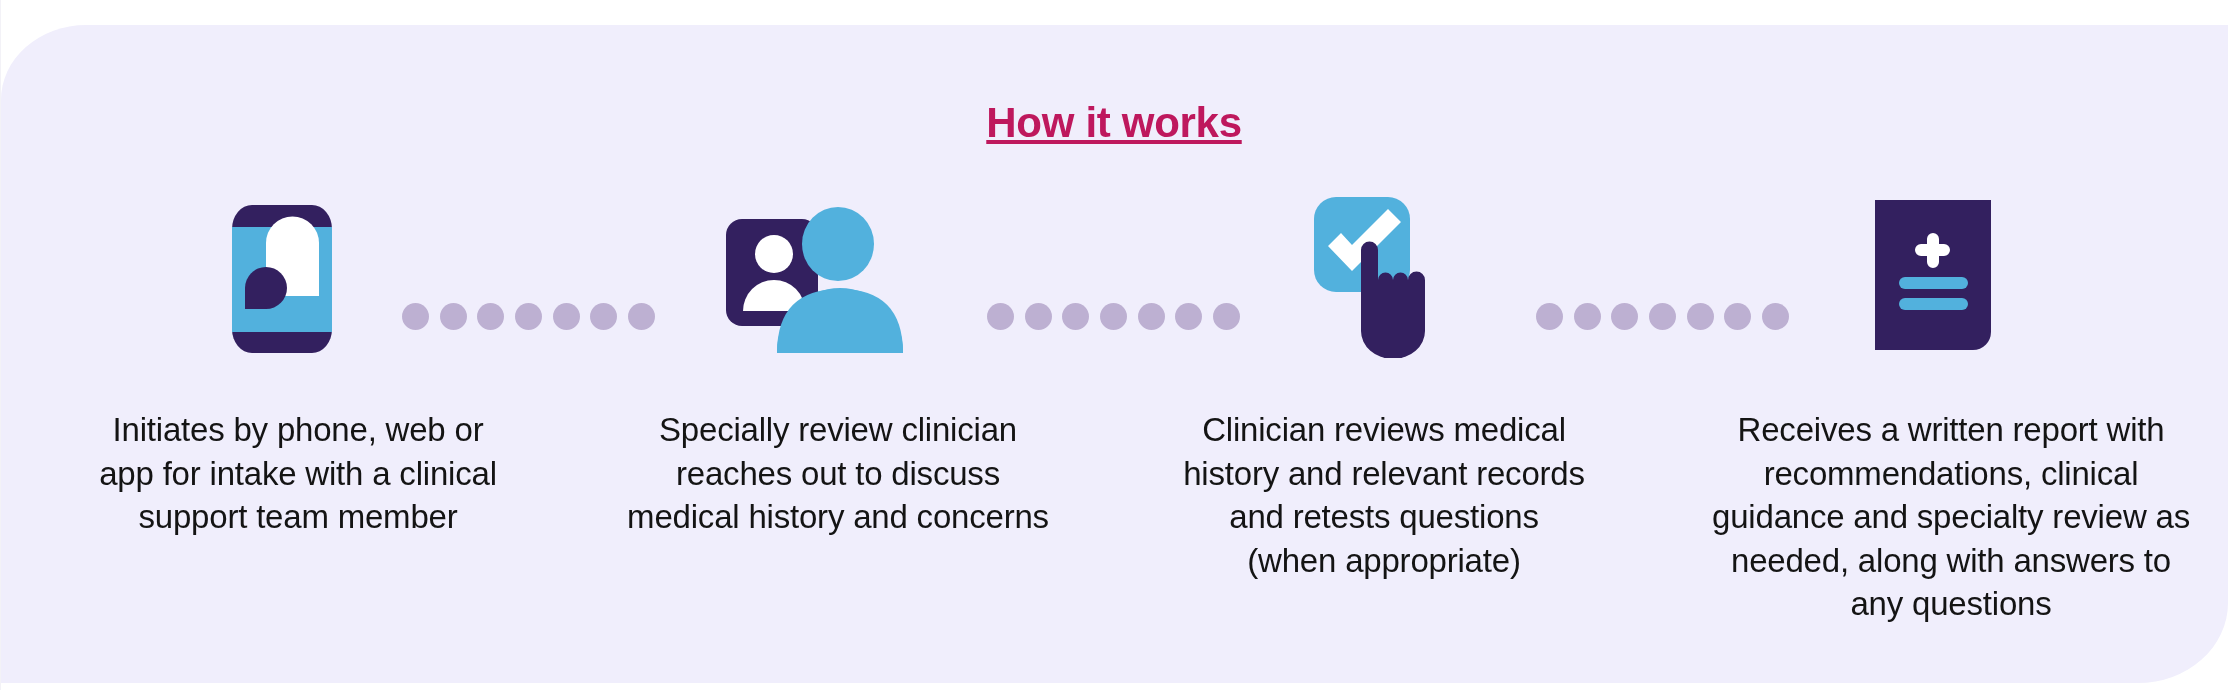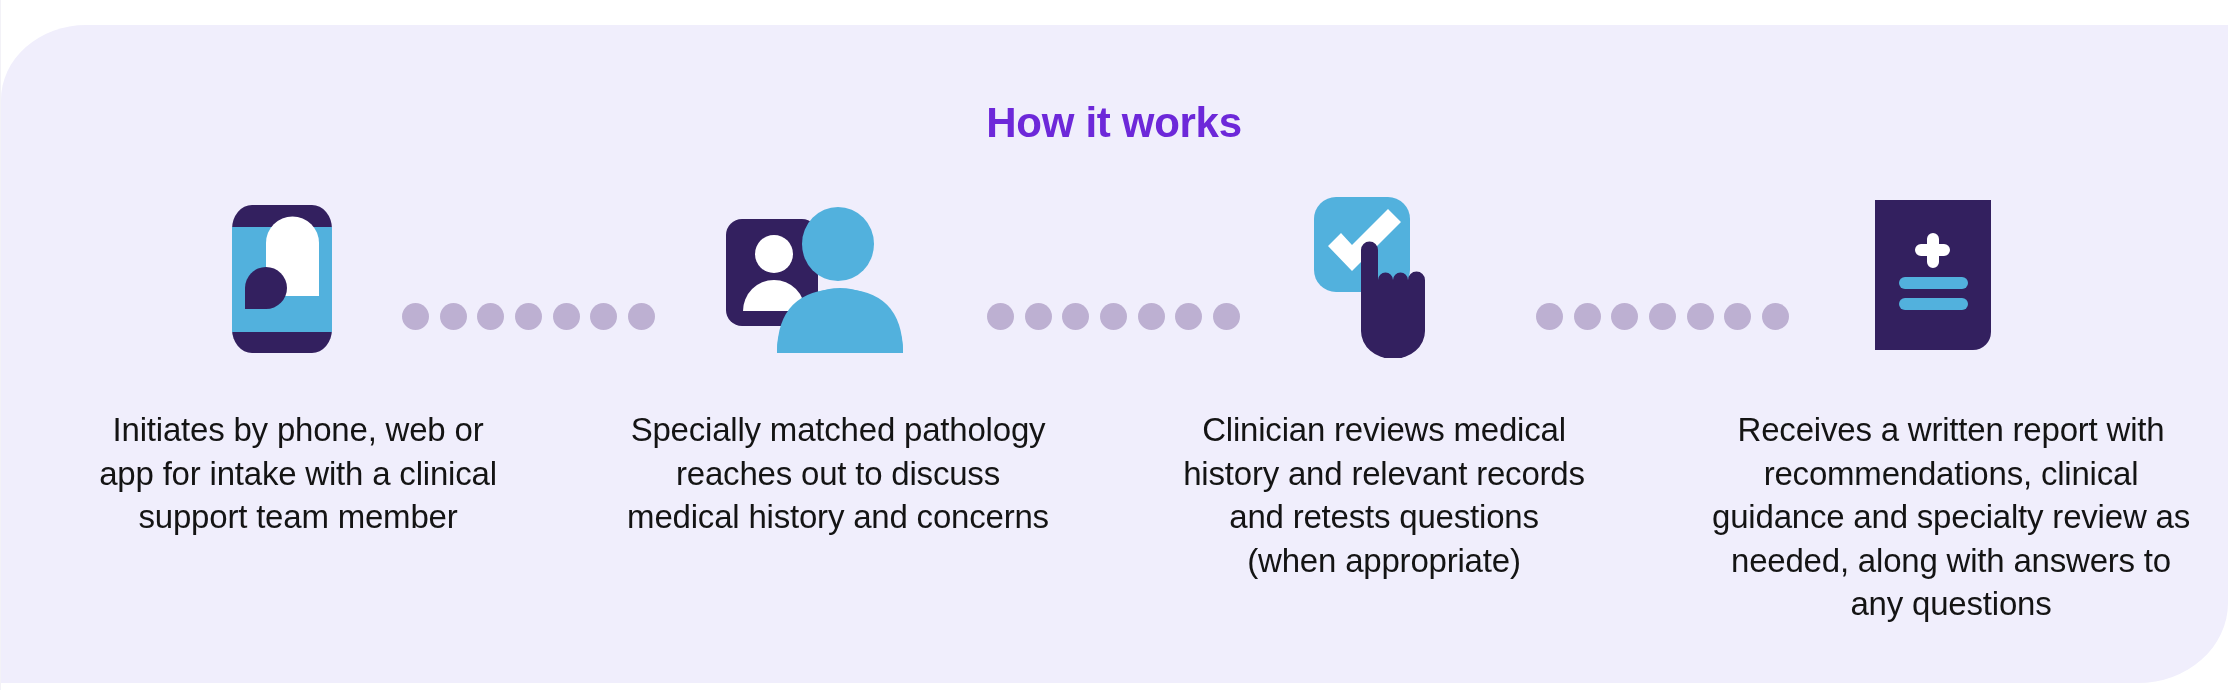--- a/index.html
+++ b/index.html
@@ -9,22 +9,22 @@
   }
   .panel {
     position: absolute; left: 1px; top: 25px; width: 2227px; height: 658px;
     background: #f0eefc;
     border-top-left-radius: 85px 75px;
     border-bottom-right-radius: 90px 80px;
   }
   .edge { position: absolute; left: 0; top: 0; width: 1px; height: 690px; background: #f3f2f7; }
   .title {
     position: absolute; left: 0; width: 2228px; top: 98px; text-align: center;
-    font-size: 42px; font-weight: bold; color: #6d28d9; letter-spacing: -0.3px;
-    line-height: 50px; margin: 0;
+    font-size: 42px; font-weight: bold; color: #be185d; letter-spacing: -0.3px;
+    line-height: 50px; margin: 0; text-decoration: underline;
   }
   .icon { position: absolute; display: block; }
   .dots { position: absolute; height: 28px; }
   .dot { position: absolute; top: 0; width: 27px; height: 27px; border-radius: 50%; background: #bdb0d2; }
   .step-text {
     position: absolute; text-align: center; color: #141414;
     font-size: 33px; line-height: 43.5px; top: 392px; width: 520px; margin: 16px;
     letter-spacing: -0.2px;
   }
   .step-text span { display: block; white-space: nowrap; }
@@ -98,21 +98,21 @@
   <rect x="24" y="98" width="69" height="12" rx="6" fill="#52b1dd"></rect>
 </svg>
 
 <p class="step-text" style="left:22px">
   <span>Initiates by phone, web or</span>
   <span>app for intake with a clinical</span>
   <span>support team member</span>
 </p>
 
 <p class="step-text" style="left:562px">
-  <span>Specially matched pathology</span>
+  <span>Specially review clinician</span>
   <span>reaches out to discuss</span>
   <span>medical history and concerns</span>
 </p>
 
 <p class="step-text" style="left:1108px">
   <span>Clinician reviews medical</span>
   <span>history and relevant records</span>
   <span>and retests questions</span>
   <span>(when appropriate)</span>
 </p>

